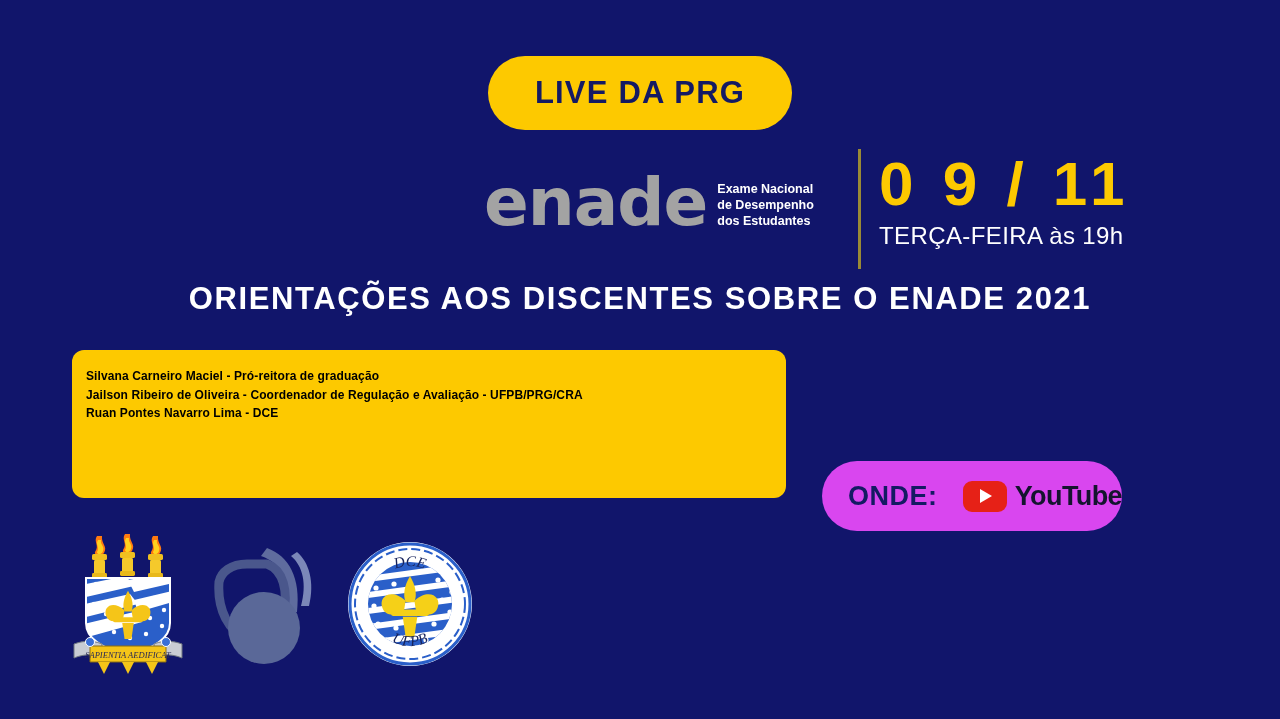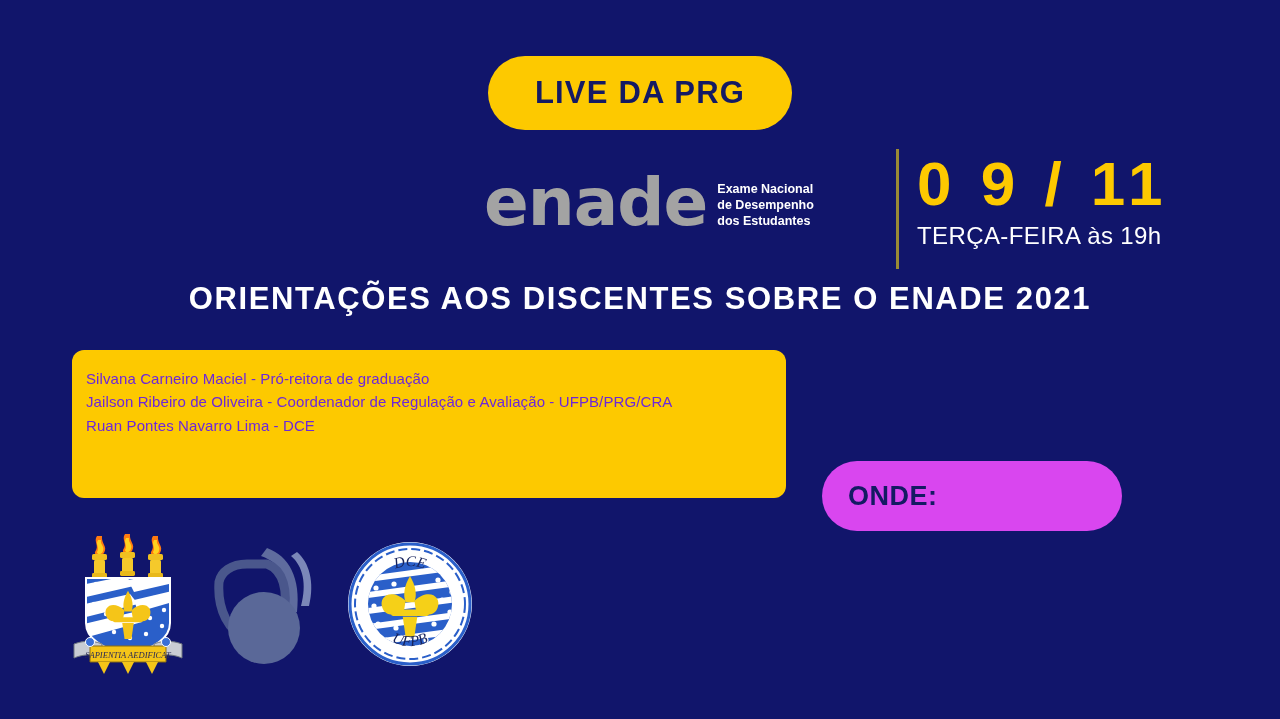--- a/index.html
+++ b/index.html
@@ -57,21 +57,20 @@
     font-family:"Liberation Sans", sans-serif;
   }
 
   
   .date-block {
     position:absolute;
     left:858px; top:149px;
     height:120px;
     padding-left:18px;
     border-left:3px solid #9a8a35;
-    margin-left:38px;
   }
   .date-num {
     color:#fdc900;
     font-size:62px;
     font-weight:bold;
     letter-spacing:6px;
     line-height:1.12;
     font-family:"Liberation Sans", sans-serif;
   }
   .date-day {
@@ -108,23 +107,23 @@
   .sp-head {
     color:#15163f;
     font-size:19px;
     font-weight:bold;
     letter-spacing:0.3px;
     line-height:1.3;
     font-family:"Liberation Sans", sans-serif;
   }
   .sp-head.second { margin-top:7px; }
   .sp-name {
-    color:#6d28d9;
-    font-size:15px;
-    font-weight:normal;
+    color:#000000;
+    font-size:12px;
+    font-weight:bold;
     line-height:1.55;
     letter-spacing:0.1px;
     font-family:"Liberation Sans", sans-serif;
   }
 
   
   .onde-pill {
     position:absolute;
     left:822px; top:461px;
     width:300px; height:70px;
@@ -197,20 +196,26 @@
   <div class="headline">ORIENTAÇÕES AOS DISCENTES SOBRE O ENADE 2021</div>
 
   <div class="speakers-box">
     <div class="sp-name">Silvana Carneiro Maciel - Pró-reitora de graduação</div>
     <div class="sp-name">Jailson Ribeiro de Oliveira - Coordenador de Regulação e Avaliação - UFPB/PRG/CRA</div>
     <div class="sp-name">Ruan Pontes Navarro Lima - DCE</div>
   </div>
 
   <div class="onde-pill">
     <span class="onde-label">ONDE:</span>
+    <span class="yt-wrap">
+      <span class="yt-badge">
+        <span class="yt-tri"></span>
+      </span>
+      <span class="yt-text">YouTube</span>
+    </span>
   </div>
 
   <div class="logos">
 
     <div class="logo-slot" id="logo-ufpb">
       <svg width="120" height="150" viewBox="0 0 120 150">
         <g>
           <g transform="translate(23,6)">
             <path d="M6,2 C2,8 9,11 4,18 C3,22 10,24 13,19 C17,12 10,10 11,2 Z" fill="#ff7a10"></path>
             <path d="M7,6 C4,11 9,13 6,18 C6,21 11,21 12,17 C14,12 9,11 10,6 Z" fill="#ffd21e"></path>

